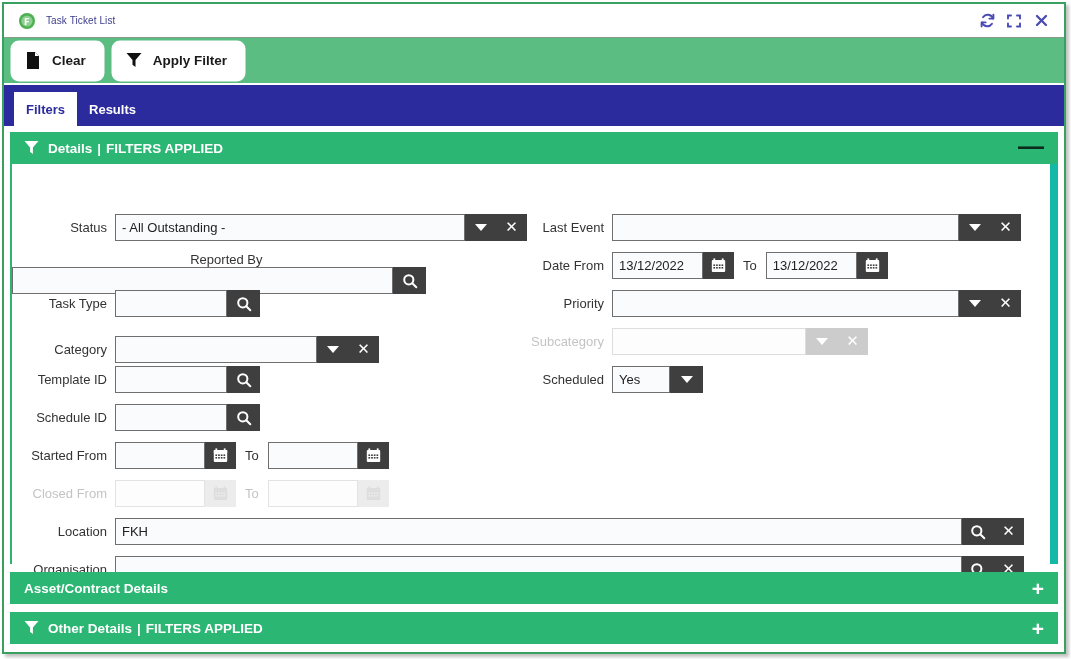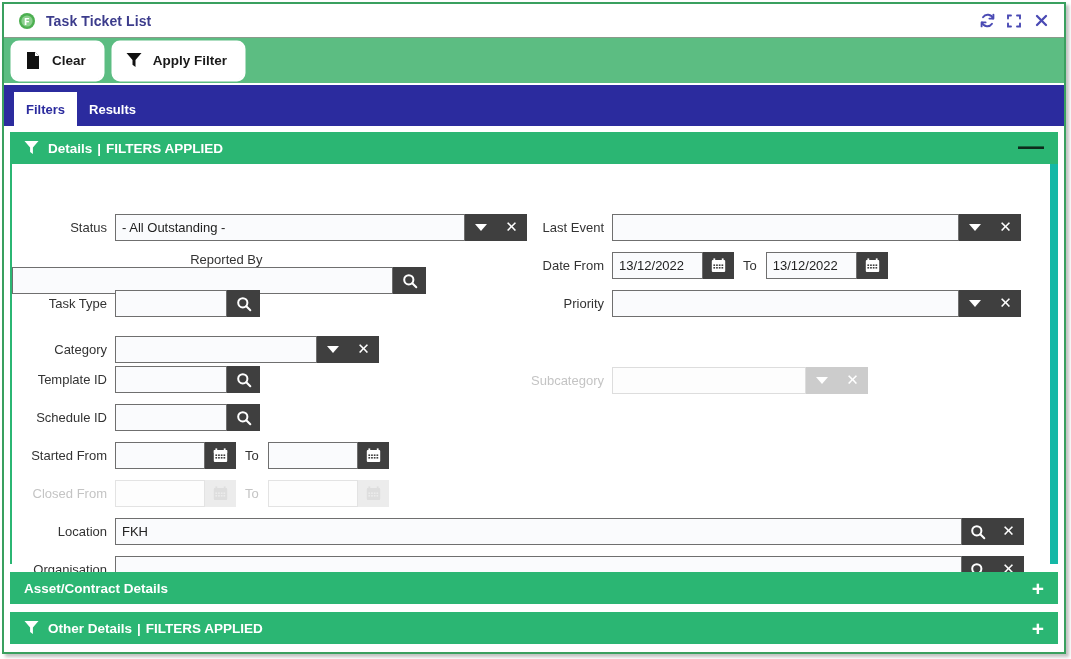--- a/index.html
+++ b/index.html
@@ -37,22 +37,22 @@
   }
   .title-icon {
     margin-left: 14px;
     width: 18px; height: 18px;
     display: flex; align-items: center; justify-content: center;
   }
   .title-icon svg { display:block; }
   .title-text {
     margin-left: 10px;
     color: #3c3c8c;
-    font-size: 14px;
-    font-weight: bold;
+    font-size: 10px;
+    font-weight: normal;
     letter-spacing: 0.1px;
   }
   .title-actions {
     margin-left: auto;
     margin-right: 14px;
     display: flex;
     align-items: center;
     gap: 9px;
   }
   .title-actions .tbtn {
@@ -590,33 +590,42 @@
               <div class="inp" style="width:347px;"></div>
               <div class="btn-dark">
                   <span class="caret"></span>
                 </div>
               <div class="btn-dark">
                   <span class="xmark">✕</span>
                 </div>
             </div>
           </div>
 
-          <div class="row" style="left:500px; top:164px;margin-top:39px;">
+          <div class="row" style="left:500px; top:164px;">
             <span class="lbl disabled" style="width:100px;">Subcategory</span>
             <div class="fld">
               <div class="inp disabled" style="width:194px; border-color:#dddddd;"></div>
               <div class="btn-grey">
                   <span class="caret"></span>
                 </div>
               <div class="btn-grey">
                   <span class="xmark">✕</span>
                 </div>
             </div>
           </div>
 
+          <div class="row" style="left:500px; top:202px;">
+            <span class="lbl" style="width:100px;">Scheduled</span>
+            <div class="fld">
+              <div class="inp" style="width:58px;">Yes</div>
+              <div class="btn-dark wide">
+                  <span class="caret"></span>
+                </div>
+            </div>
+          </div>
 
         </div>
       </div>
 
       <div class="sec-sep"></div>
 
       <div class="sec-head">
         <span>Asset/Contract Details</span>
         <span class="toggle">+</span>
       </div>

